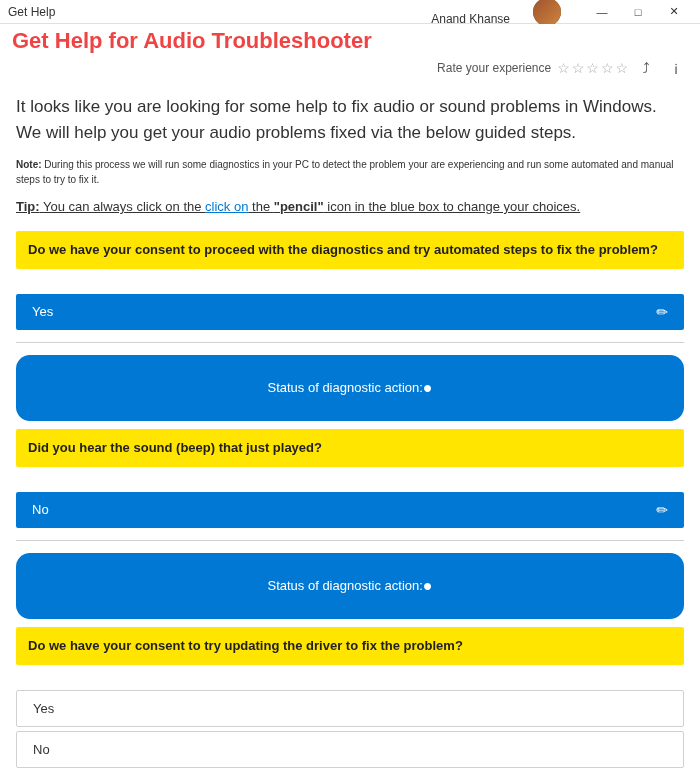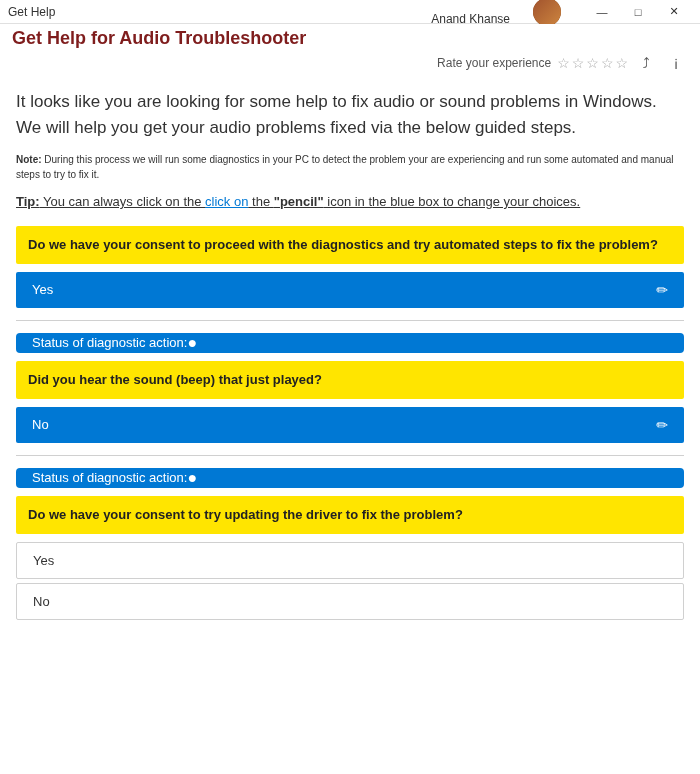--- a/index.html
+++ b/index.html
@@ -71,23 +71,23 @@
       color: #333;
     }
 
     
     .app-header {
       background: #fff;
       padding: 4px 12px 6px 12px;
       flex-shrink: 0;
     }
     .app-title {
-      font-size: 18px;
+      font-size: 22px;
       font-weight: 700;
-      color: #7f1d1d;
+      color: #ef4444;
     }
     .rating-bar {
       display: flex;
       align-items: center;
       justify-content: flex-end;
       gap: 6px;
       font-size: 12px;
       color: #555;
       margin-top: 2px;
     }
@@ -137,21 +137,21 @@
       text-decoration: underline;
     }
     .tip-text strong { font-weight: 700; }
     .tip-text .link-text { color: #0078d4; text-decoration: underline; cursor: pointer; }
     .tip-text .bold-quoted { font-weight: 700; }
 
     
     .question-box {
       background: #FFE500;
       padding: 10px 12px;
-      margin-bottom: 8px;
+      margin-bottom: 25px;
       font-size: 13px;
       font-weight: 600;
       color: #222;
       line-height: 1.4;
       border-radius: 2px;
     }
 
     
     .answer-btn {
       background: #0078d4;
@@ -176,27 +176,27 @@
     .divider {
       border: none;
       border-top: 1px solid #d0d0d0;
       margin: 12px 0;
     }
 
     
     .status-bar {
       background: #0078d4;
       color: #fff;
-      padding: 1px 16px;
-      font-size: 13px;
-      display: flex;
-      align-items: center;
-      justify-content: flex-start;
+      padding: 24px 16px;
+      font-size: 13px;
+      display: flex;
+      align-items: center;
+      justify-content: center;
       margin-bottom: 4px;
-      border-radius: 4px;
+      border-radius: 14px;
     }
     .status-icon {
       font-size: 16px;
     }
 
     
     .answer-option {
       background: #fff;
       border: 1px solid #d0d0d0;
       padding: 10px 16px;

